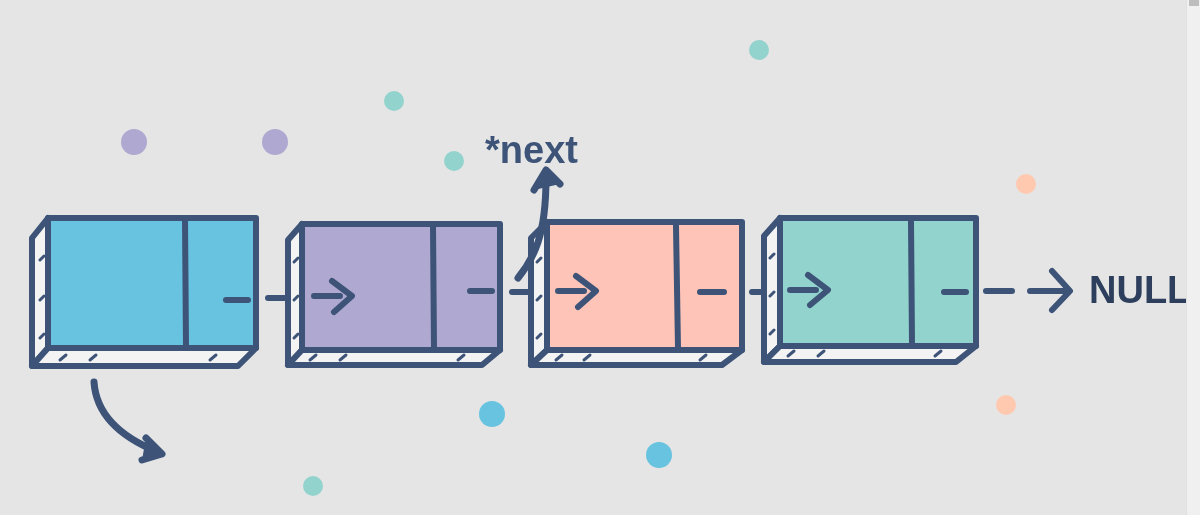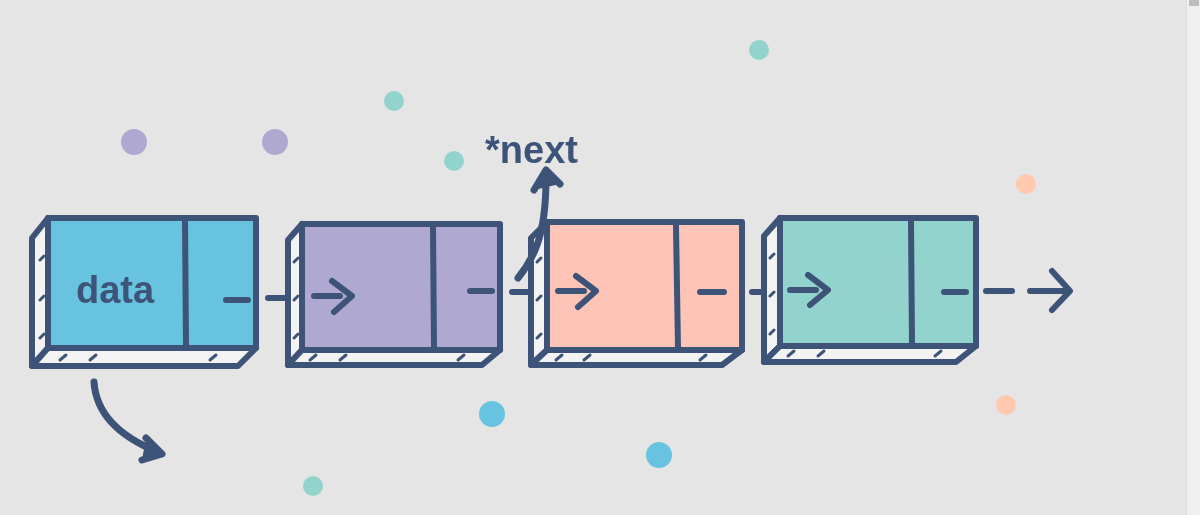--- a/index.html
+++ b/index.html
@@ -88,19 +88,19 @@
       </g>
 
       <path d="M986 291 L1012 291"></path>
       <path d="M1030 291 L1064 291 M1052 271 L1070 291 L1052 310"></path>
 
       <path d="M94 382 C96 412 118 436 158 452" stroke-width="7"></path>
       <path d="M146 438 L162 454 L142 460" stroke-width="7" fill="#3d5478"></path>
     </g>
   </svg>
 
-  <div class="lbl lbl-data">data</div>
   <div class="lbl lbl-next">*next</div>
+  <div class="lbl lbl-null">NULL</div>
 </div>
 
 <div class="scrollbar">
   <div class="scroll-thumb"></div>
 </div>
 
 </body></html>

